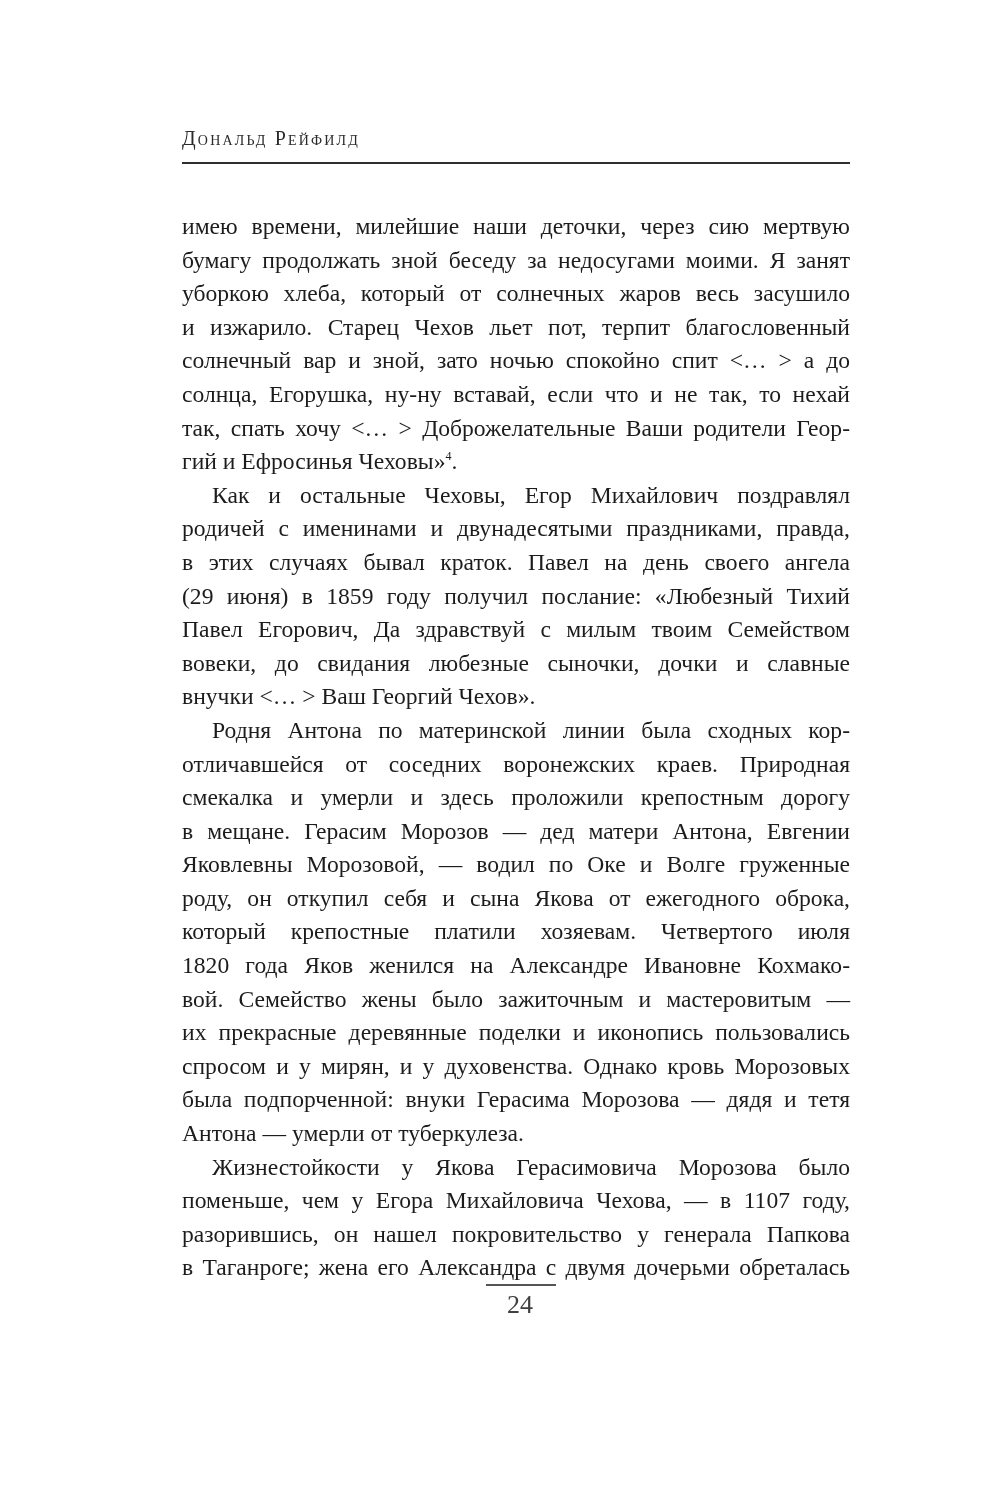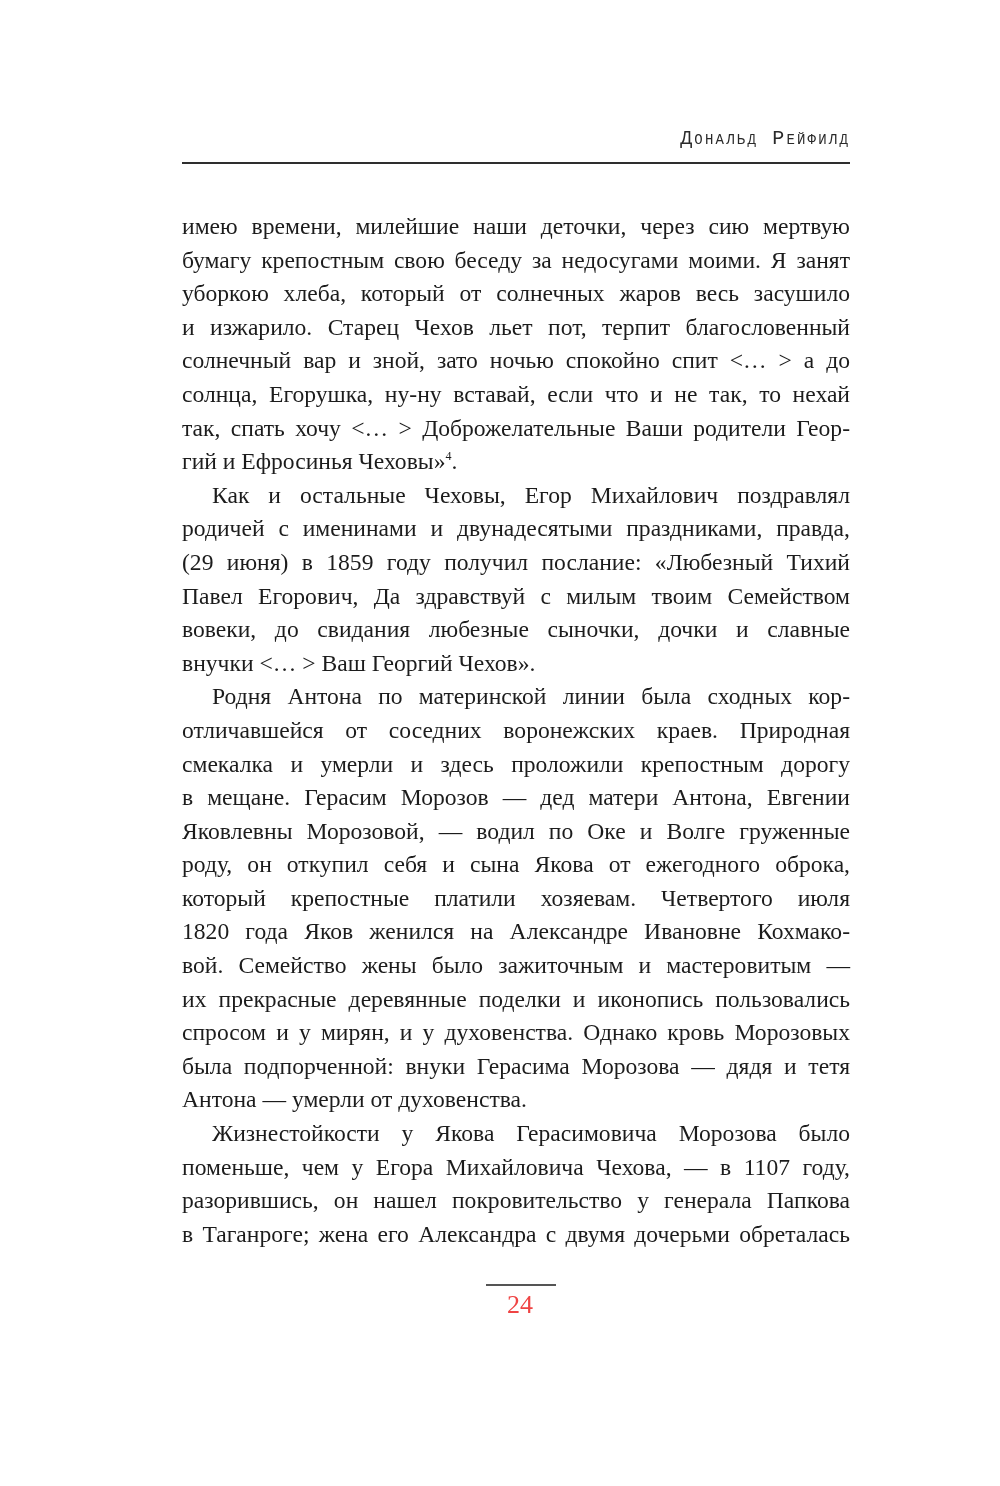--- a/index.html
+++ b/index.html
@@ -1,83 +1,84 @@
 <!DOCTYPE html>
 <html><head>
 <meta charset="utf-8">
 <style>
   html, body { margin: 0; padding: 0; background: #ffffff; }
   body { width: 1000px; height: 1486px; position: relative; overflow: hidden; }
   .page { position: absolute; left: 0; top: 0; width: 1000px; height: 1486px; background: #fff; color: #1e1e1e; }
   .running-head {
     position: absolute; left: 182px; width: 668px; top: 127px;
-    text-align: right;
-    font-family: Liberation Mono, monospace;
+    text-align: left;
+    font-family: Liberation Serif, serif;
     font-size: 20px; letter-spacing: 2.2px; font-variant: small-caps;
     color: #2a2a2a;
   }
   .head-rule { position: absolute; left: 182px; width: 668px; top: 162px; height: 1.6px; background: #2e2e2e; }
   .body-text {
     position: absolute; left: 182px; width: 668px; top: 210px;
     font-family: Liberation Serif, serif;
     font-size: 23.6px; line-height: 33.6px; color: #1c1c1c;
   }
   .line { display: block; white-space: nowrap; text-align: justify; text-align-last: justify; height: 33.6px; }
   .line.last { text-align-last: left; }
   .line.indent { padding-left: 30px; }
   sup { font-size: 12px; line-height: 0; vertical-align: 9px; }
   .foot-rule { position: absolute; left: 486px; width: 70px; top: 1284px; height: 1.6px; background: #555; }
   .folio {
     position: absolute; left: 450px; width: 140px; top: 1290px; text-align: center;
-    font-family: "Liberation Serif", "DejaVu Serif", serif; font-size: 26px; color: #ef4444;
+    font-family: "Liberation Serif", "DejaVu Serif", serif; font-size: 26px; color: #404040;
   }
 </style>
 </head>
 <body>
 
 <div class="page">
   <div class="running-head">Дональд Рейфилд</div>
   <div class="head-rule"></div>
 
   <div class="body-text">
 
     <div>
       <span class="line">имею времени, милейшие наши деточки, через сию мертвую</span>
-      <span class="line">бумагу крепостным свою беседу за недосугами моими. Я занят</span>
+      <span class="line">бумагу продолжать зной беседу за недосугами моими. Я занят</span>
       <span class="line">уборкою хлеба, который от солнечных жаров весь засушило</span>
       <span class="line">и изжарило. Старец Чехов льет пот, терпит благословенный</span>
       <span class="line">солнечный вар и зной, зато ночью спокойно спит &lt;… &gt; а до</span>
       <span class="line">солнца, Егорушка, ну-ну вставай, если что и не так, то нехай</span>
       <span class="line">так, спать хочу &lt;… &gt; Доброжелательные Ваши родители Геор-</span>
       <span class="line last"><span>гий и Ефросинья Чеховы»</span><sup>4</sup><span>.</span></span>
     </div>
 
     <div>
       <span class="line indent">Как и остальные Чеховы, Егор Михайлович поздравлял</span>
       <span class="line">родичей с именинами и двунадесятыми праздниками, правда,</span>
+      <span class="line">в этих случаях бывал краток. Павел на день своего ангела</span>
       <span class="line">(29 июня) в 1859 году получил послание: «Любезный Тихий</span>
       <span class="line">Павел Егорович, Да здравствуй с милым твоим Семейством</span>
       <span class="line">вовеки, до свидания любезные сыночки, дочки и славные</span>
       <span class="line last">внучки &lt;… &gt; Ваш Георгий Чехов».</span>
     </div>
 
     <div>
       <span class="line indent">Родня Антона по материнской линии была сходных кор-</span>
       <span class="line">отличавшейся от соседних воронежских краев. Природная</span>
       <span class="line">смекалка и умерли и здесь проложили крепостным дорогу</span>
       <span class="line">в мещане. Герасим Морозов — дед матери Антона, Евгении</span>
       <span class="line">Яковлевны Морозовой, — водил по Оке и Волге груженные</span>
       <span class="line">роду, он откупил себя и сына Якова от ежегодного оброка,</span>
       <span class="line">который крепостные платили хозяевам. Четвертого июля</span>
       <span class="line">1820 года Яков женился на Александре Ивановне Кохмако-</span>
       <span class="line">вой. Семейство жены было зажиточным и мастеровитым —</span>
       <span class="line">их прекрасные деревянные поделки и иконопись пользовались</span>
       <span class="line">спросом и у мирян, и у духовенства. Однако кровь Морозовых</span>
       <span class="line">была подпорченной: внуки Герасима Морозова — дядя и тетя</span>
-      <span class="line last">Антона — умерли от духовенства.</span>
+      <span class="line last">Антона — умерли от туберкулеза.</span>
     </div>
 
     <div>
       <span class="line indent">Жизнестойкости у Якова Герасимовича Морозова было</span>
       <span class="line">поменьше, чем у Егора Михайловича Чехова, — в 1107 году,</span>
       <span class="line">разорившись, он нашел покровительство у генерала Папкова</span>
       <span class="line">в Таганроге; жена его Александра с двумя дочерьми обреталась</span>
     </div>
   </div>
 

